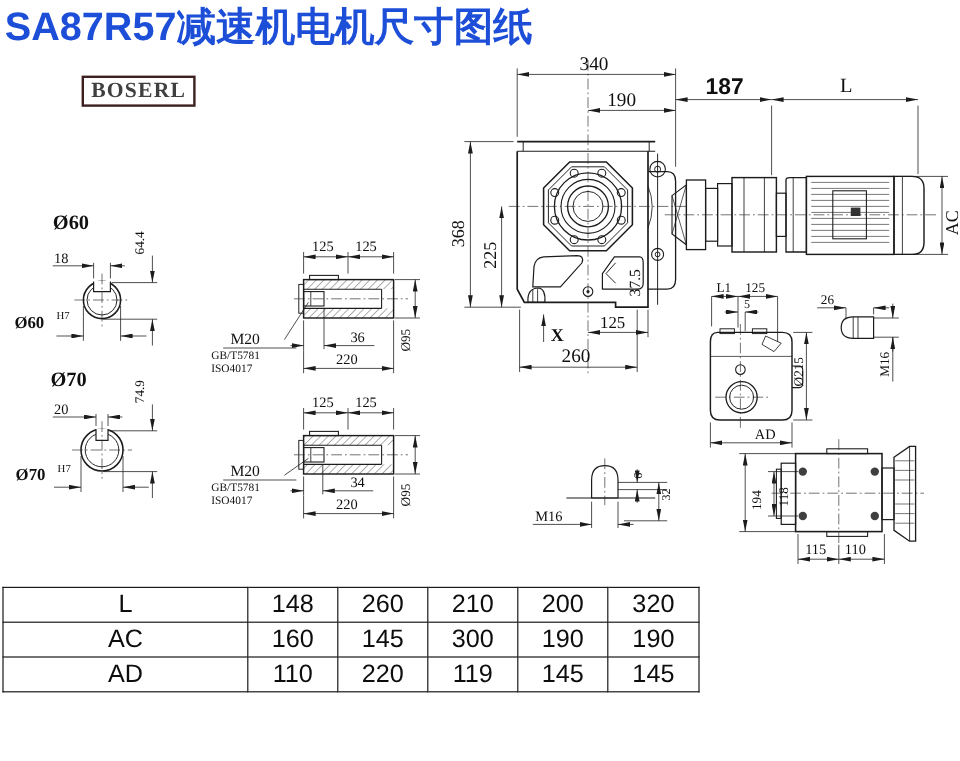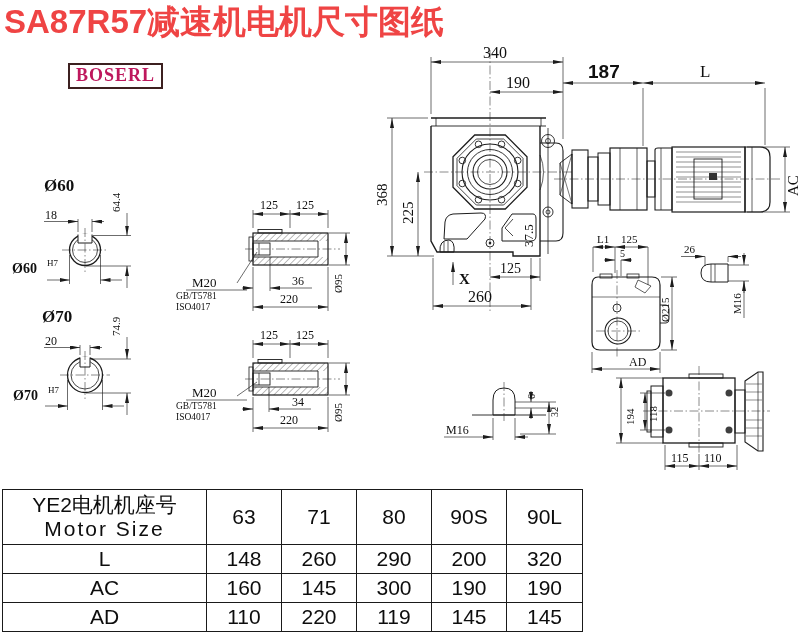--- a/index.html
+++ b/index.html
@@ -1,23 +1,23 @@
 <!DOCTYPE html>
 <html><head>
 <meta charset="utf-8">
 <style>
   html,body{margin:0;padding:0;background:#ffffff;}
   body{width:800px;height:634px;position:relative;overflow:hidden;
        font-family:"Liberation Sans",sans-serif;color:#101010;}
   #title{position:absolute;left:4px;top:0px;font-size:33px;font-weight:800;
-         letter-spacing:0px;color:#ef4444;white-space:nowrap;}
+         letter-spacing:0px;color:#1d4ed8;white-space:nowrap;}
   #logo{position:absolute;left:68px;top:63px;border:2px solid #3c2020;
         padding:0px 6px 1px 6px;background:#fff;
         font-family:"Liberation Serif",serif;font-weight:bold;
-        font-size:18px;color:#be185d;letter-spacing:1px;}
+        font-size:18px;color:#404040;letter-spacing:1px;}
   svg{position:absolute;left:0;top:0;}
   .out{stroke:#1c1c1c;fill:none;}
   .dim{stroke:#1c1c1c;stroke-width:.65;fill:none;}
   .cl{stroke:#2a2a2a;stroke-width:.55;stroke-dasharray:9 2.5 1.5 2.5;fill:none;}
   .t{font-family:"Liberation Serif",serif;fill:#101010;}
   .tb{font-family:"Liberation Sans",sans-serif;fill:#101010;font-weight:bold;}
   #spec-table{position:absolute;left:2px;top:489px;border-collapse:collapse;
               table-layout:fixed;background:#fff;}
   #spec-table td{border:1.6px solid #1a1a1a;text-align:center;vertical-align:middle;
                  font-size:21px;color:#0d0d0d;padding:0;}
@@ -391,36 +391,25 @@
 <table id="spec-table">
   <colgroup>
     <col style="width:204px">
       <col style="width:75px">
       <col style="width:75px">
     <col style="width:75px">
       <col style="width:75px">
       <col style="width:76px">
   </colgroup>
   <tbody>
-      <tr>
-    <td class="hd">
-      <div>YE2电机机座号</div>
-      <div class="mono-sub">Motor Size</div>
-    </td>
-    <td class="hd">63</td>
-    <td class="hd">71</td>
-    <td class="hd">80</td>
-    <td class="hd">90S</td>
-    <td class="hd">90L</td>
-  </tr>
   <tr>
     <td class="rw">L</td>
     <td class="rw">148</td>
     <td class="rw">260</td>
-    <td class="rw">290</td>
+    <td class="rw">210</td>
     <td class="rw">200</td>
     <td class="rw">320</td>
   </tr>
   <tr>
     <td class="rw">AC</td>
     <td class="rw">160</td>
     <td class="rw">145</td>
     <td class="rw">300</td>
     <td class="rw">190</td>
     <td class="rw">190</td>

